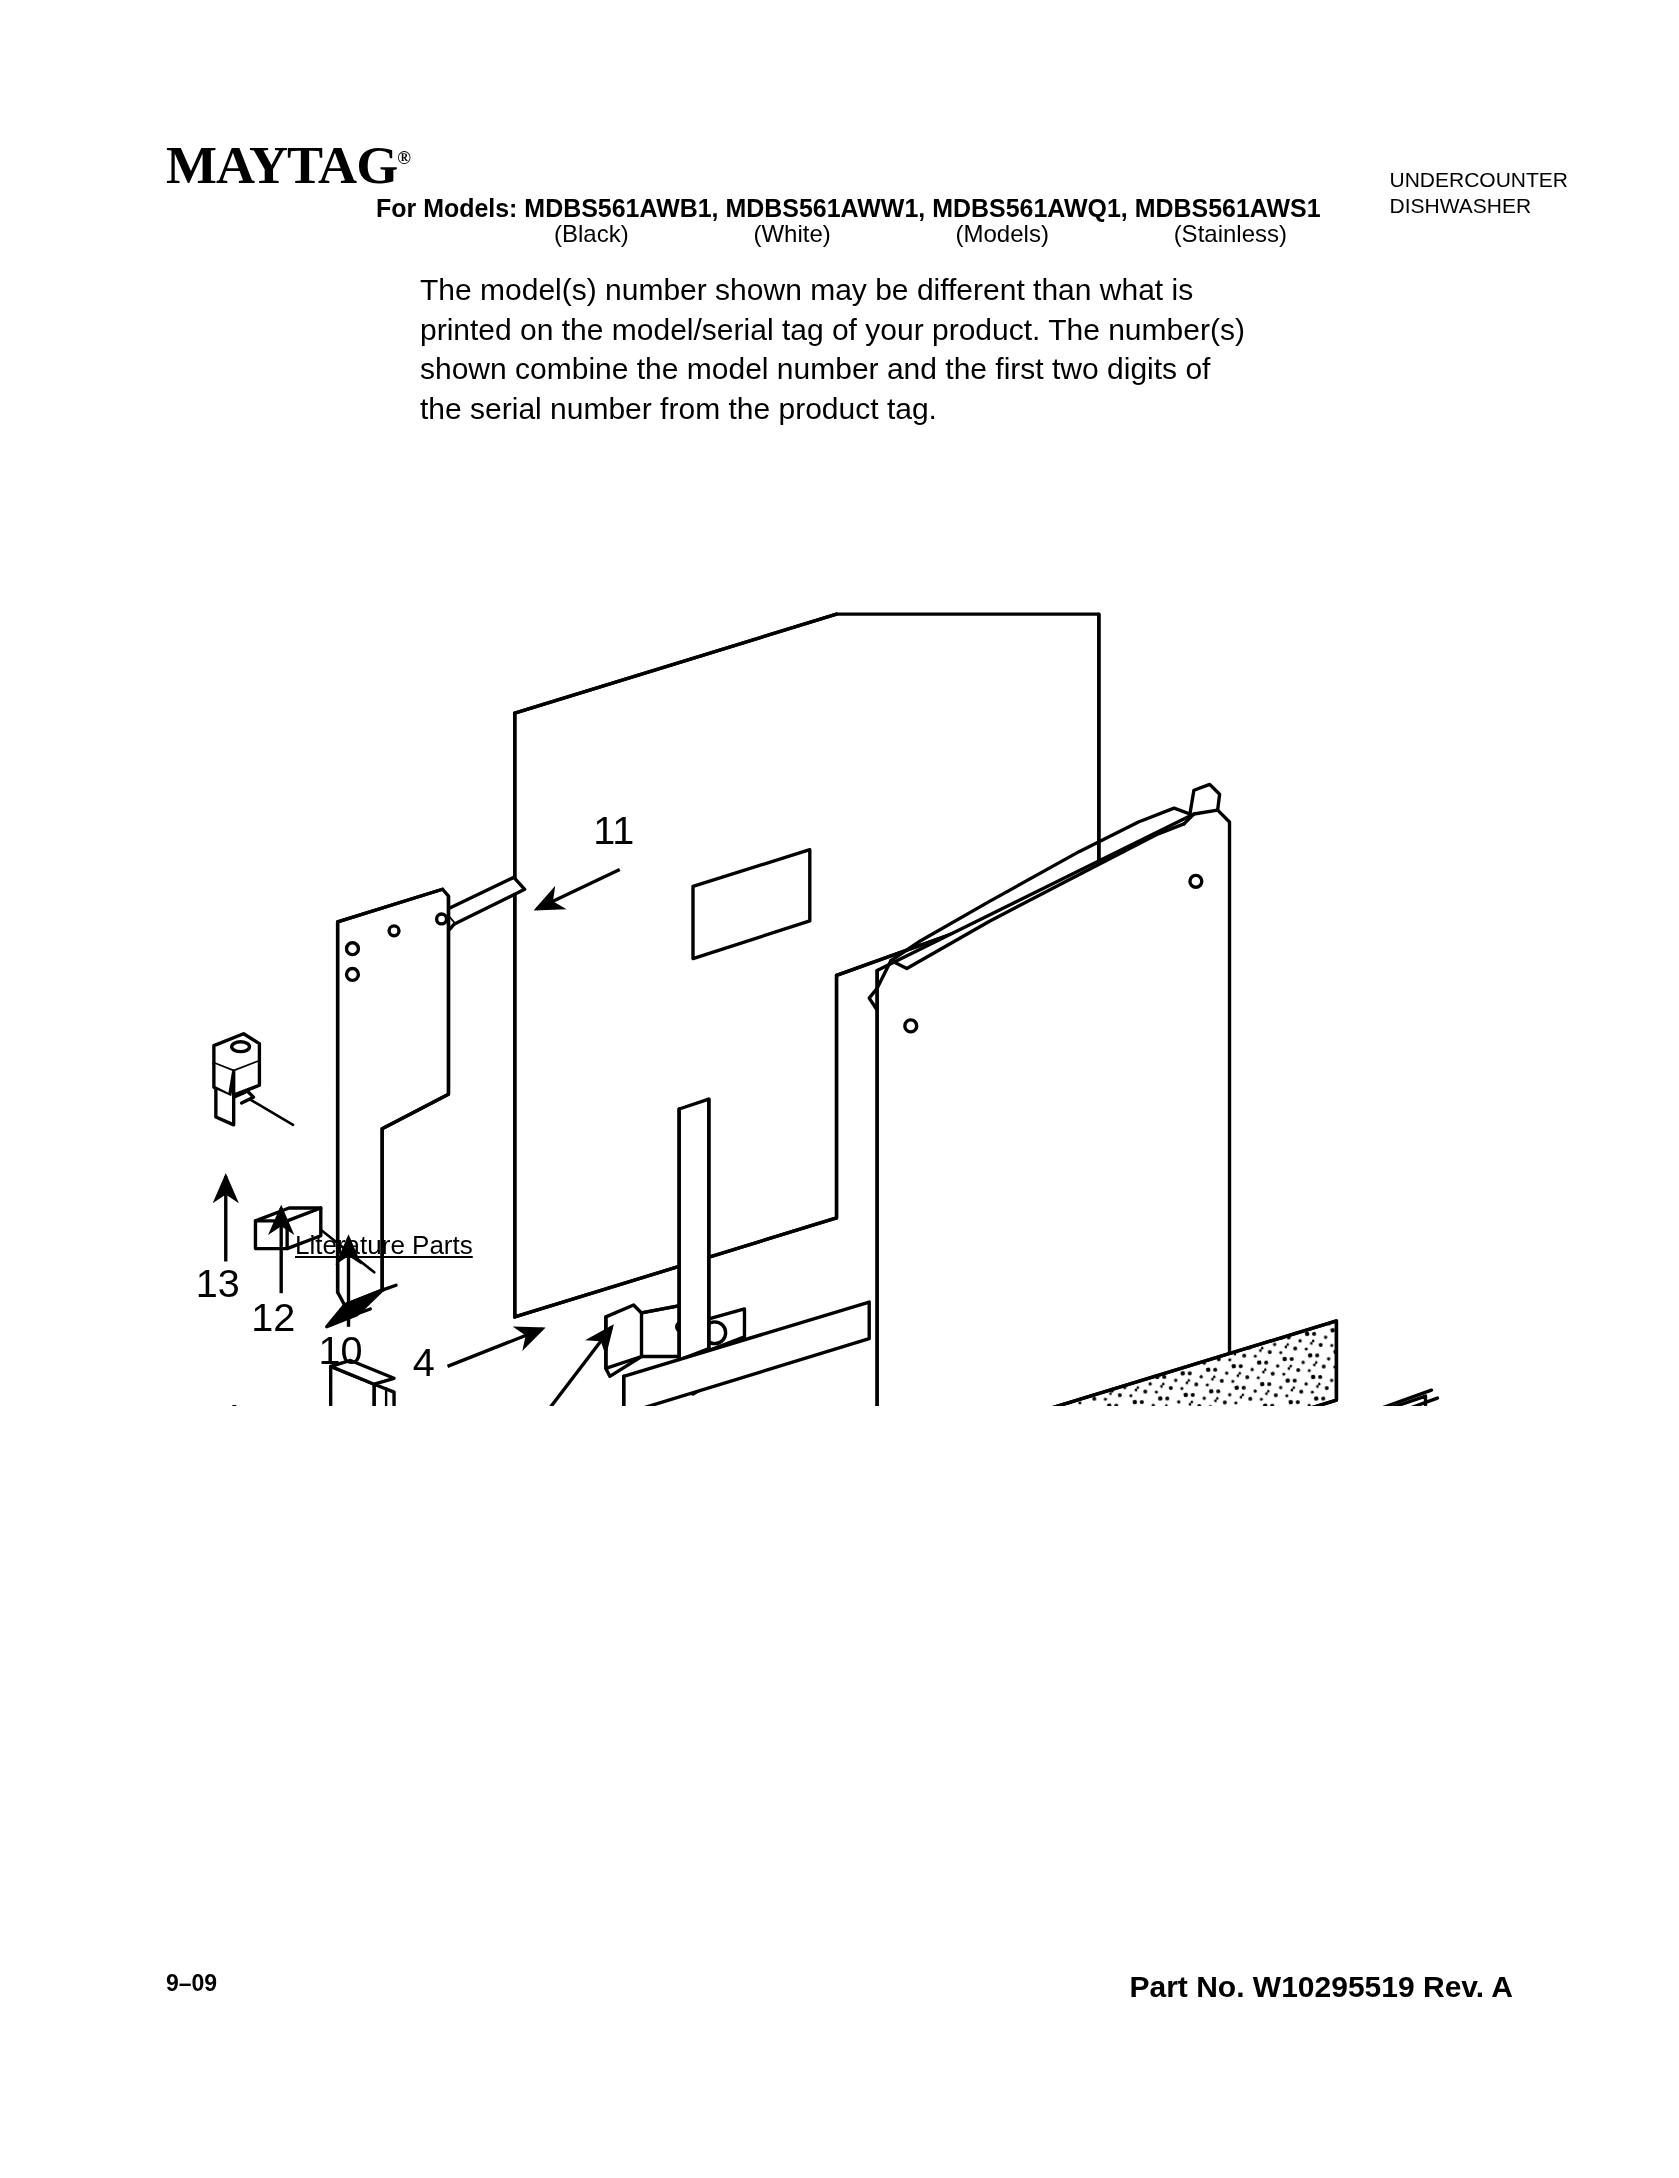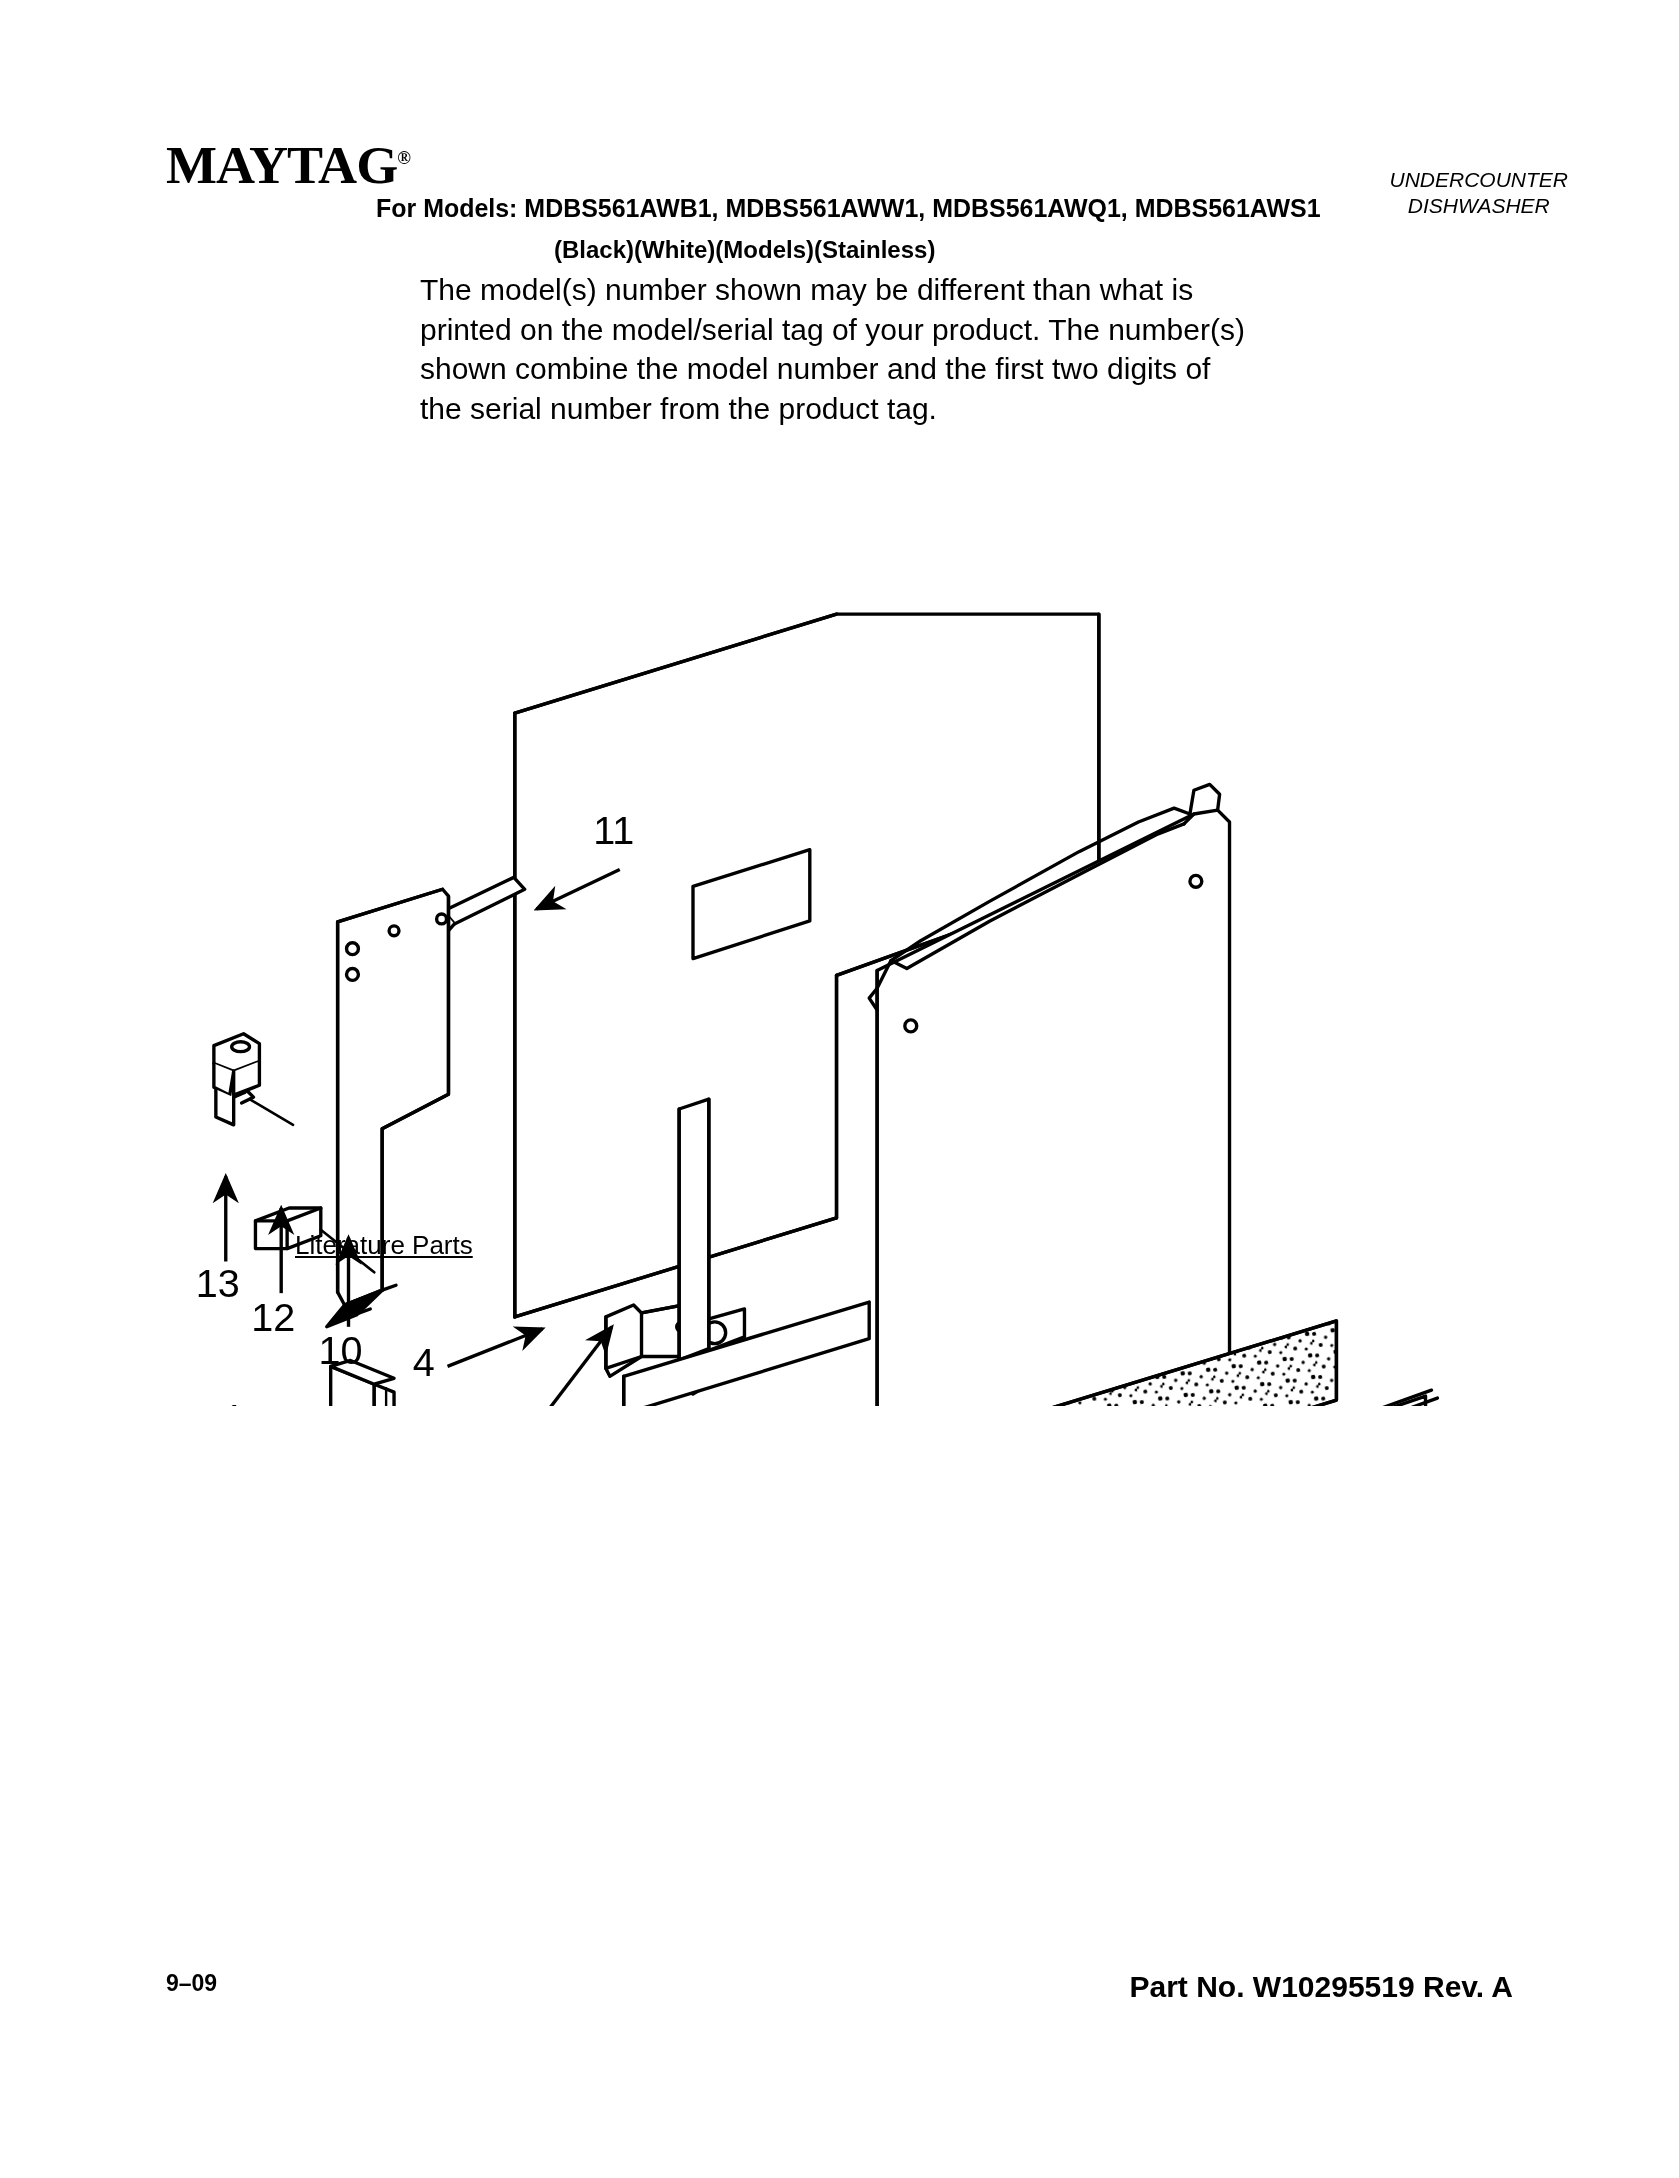--- a/index.html
+++ b/index.html
@@ -41,48 +41,46 @@
   #brand-logo .reg {
     font-size: 18px;
     vertical-align: super;
     font-weight: bold;
   }
 
   #corner-label {
     position: absolute;
     right: 111px;
     top: 123px;
-    text-align: center;
     font-size: 21px;
     line-height: 1.25;
     font-weight: normal;
     white-space: nowrap;
-    font-style: italic;
   }
 
   #models-line {
     position: absolute;
     left: 376px;
     top: 149px;
     font-size: 26px;
     font-weight: bold;
     white-space: nowrap;
     transform: scaleX(0.96);
     transform-origin: left center;
   }
 
   #colors-row {
     position: absolute;
     left: 554px;
-    top: 192px;
+    top: 176px;
     width: 733px;
     font-size: 24px;
-    font-weight: bold;
+    font-weight: normal;
     display: flex;
-    justify-content: flex-start;
+    justify-content: space-between;
     white-space: nowrap;
   }
   #colors-row span { display: inline-block; }
 
   #disclaimer {
     position: absolute;
     left: 420px;
     top: 226px;
     width: 832px;
     font-size: 30px;

